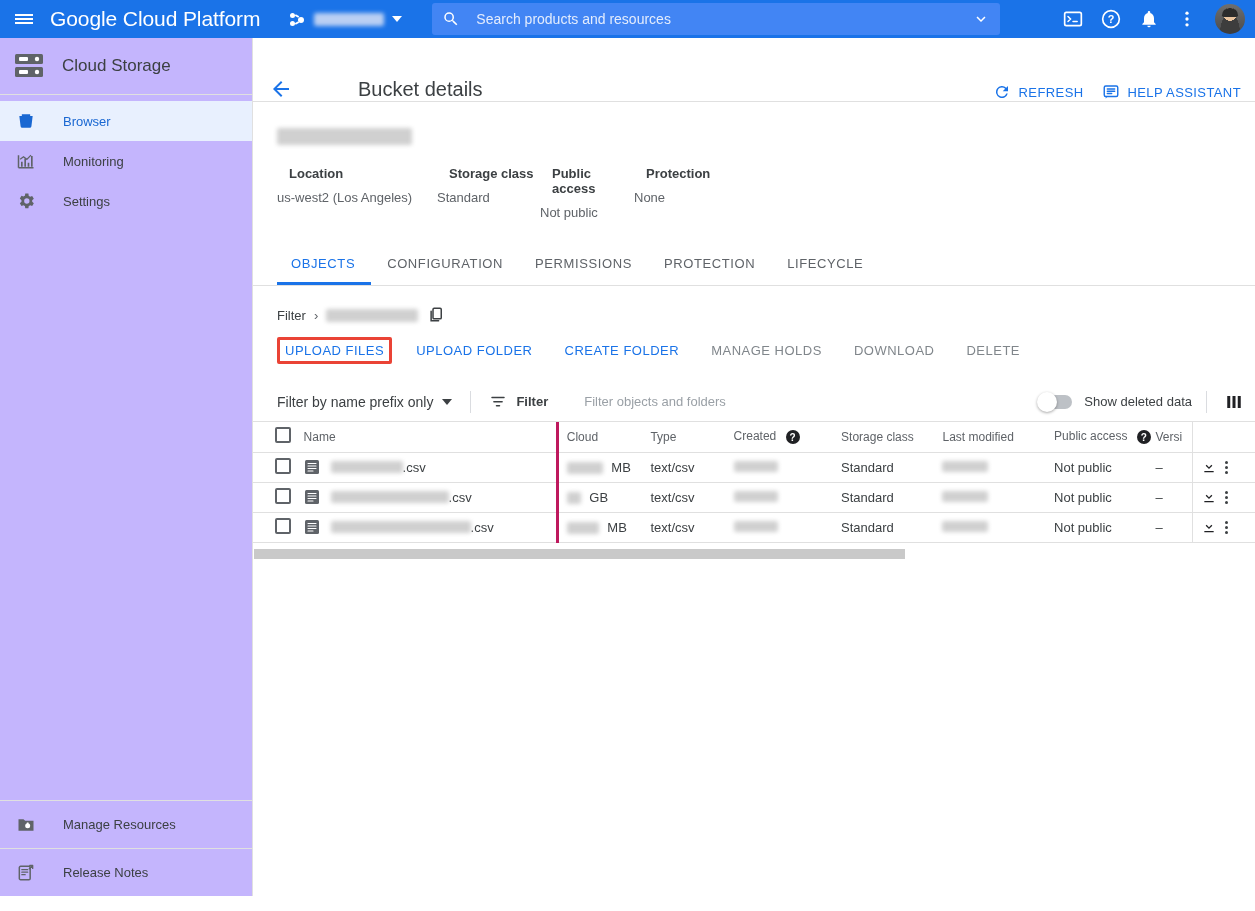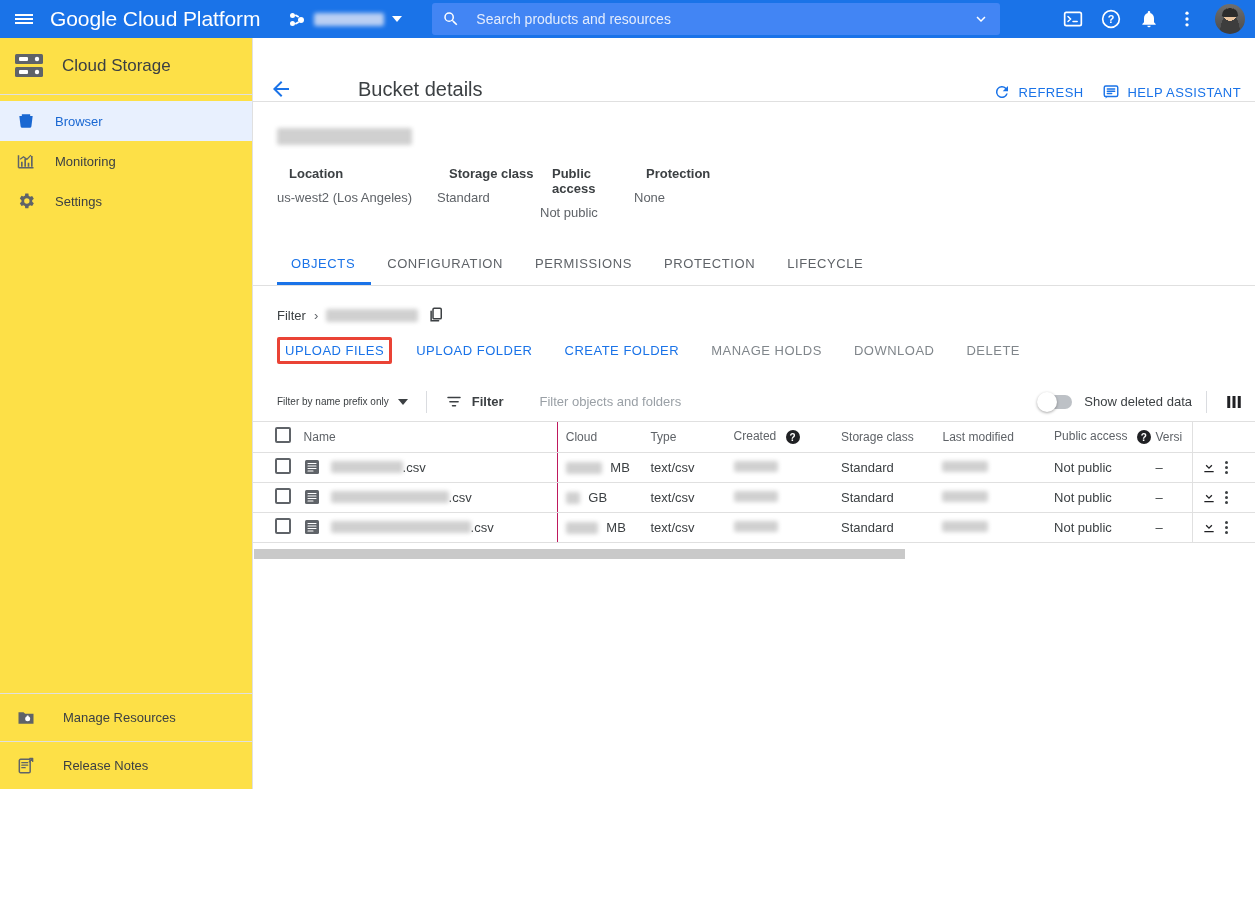--- a/index.html
+++ b/index.html
@@ -78,35 +78,35 @@
                 linear-gradient(#6f6f6f,#4a4a4a);
     cursor: pointer; position:relative;
   }
   .avatar:after{
     content:""; position:absolute; left:7px; top:4px; width:16px; height:9px;
     background:#2b2b2b; border-radius:8px 8px 2px 2px;
   }
 
   
   .sidebar {
-    position:absolute; left:0; top:38px; width:253px; height:751px;
-    background:#fde047; border-right:1px solid #e0e0e0;
+    position:absolute; left:0; top:38px; width:253px; height:858px;
+    background:#c4b5fd; border-right:1px solid #e0e0e0;
   }
   .sb-head {
     height: 57px; display:flex; align-items:center; padding-left: 12px;
     border-bottom: 1px solid #e0e0e0;
   }
   .sb-head-title { font-size: 17px; color:#3c4043; margin-left: 16px; font-weight:400;}
   .svr-icon { width:34px; height:26px; flex:none; }
   .sb-item {
     height: 40px; display:flex; align-items:center; padding-left: 16px; cursor:pointer;
     color:#3c4043; font-size:13px;
   }
   .sb-item .ico { width:26px; height:22px; flex:none; display:flex; align-items:center;}
-  .sb-item .lbl { margin-left: 13px; }
+  .sb-item .lbl { margin-left: 21px; }
   .sb-item.active { background:#e8f0fe; color:#1967d2; }
   .sb-item.active .lbl { color:#1967d2; font-weight:400;}
   .sb-top { padding-top: 6px; }
   .sb-bottom { position:absolute; bottom:0; left:0; width:100%; }
   .sb-bottom .sb-item { height: 48px; border-top:1px solid #e0e0e0; padding-left:16px;}
   .sb-bottom .sb-item .lbl { margin-left:21px; }
 
   
   .main {
     position:absolute; left:253px; top:38px; width:1002px; height:873px;
@@ -163,21 +163,21 @@
     position:absolute; left:0; top:0; width:100%; height:100%;
     border: 3px solid #ea4335; border-radius:2px; pointer-events:none;
   }
   .action-gap { width: 16px; }
 
   .filterbar {
     display:flex; align-items:center; height:40px; margin-top: 18px;
     padding: 0 12px 0 24px; border-bottom:1px solid #e0e0e0;
   }
   .prefix-select {
-    display:flex; align-items:center; gap:9px; font-size:10px; color:#3c4043; cursor:pointer;
+    display:flex; align-items:center; gap:9px; font-size:14px; color:#3c4043; cursor:pointer;
   }
   .vline { width:1px; height:22px; background:#dadce0; margin: 0 18px; }
   .filter-icon { width:18px;height:18px;flex:none;}
   .filter-label { font-size:13px; font-weight:700; color:#3c4043; margin-left:9px; }
   .filter-input {
     border:none;outline:none;background:transparent;margin-left:34px;
     font-size:13px; font-family:"Liberation Sans", sans-serif; color:#3c4043; width: 340px;
   }
   .filter-input::placeholder{ color:#9aa0a6; opacity:1;}
   .fb-right { margin-left:auto; display:flex; align-items:center; }
@@ -200,21 +200,21 @@
   table.objects th {
     font-size:12px; font-weight:500; color:#5f6368; text-align:left;
     height: 30px; padding: 0 8px; border-bottom:1px solid #e0e0e0;
     background:#fff; white-space:nowrap; vertical-align:middle;
   }
   table.objects td {
     font-size:13px; color:#3c4043; height:30px; padding: 0 8px;
     border-bottom:1px solid #e0e0e0; white-space:nowrap; vertical-align:middle;
   }
   .col-chk { width: 42px; padding-left: 22px !important; }
-  .col-name { width: 258px; border-right:1px solid #be185d;margin-top:8px; }
+  .col-name { width: 258px; border-right:3px solid #be185d;margin-top:8px; }
   .col-size { width: 84px; }
   .col-type { width: 82px; }
   .col-created { width: 106px; }
   .col-sclass { width: 100px; }
   .col-lastmod { width: 110px; }
   .col-pubacc { width: 100px; }
   .col-vers { width: 44px; border-right:1px solid #e0e0e0;}
   .col-act { width: 62px; }
   .chkbox {
     width: 16px; height:16px; border: 2px solid #5f6368; border-radius:2px;

